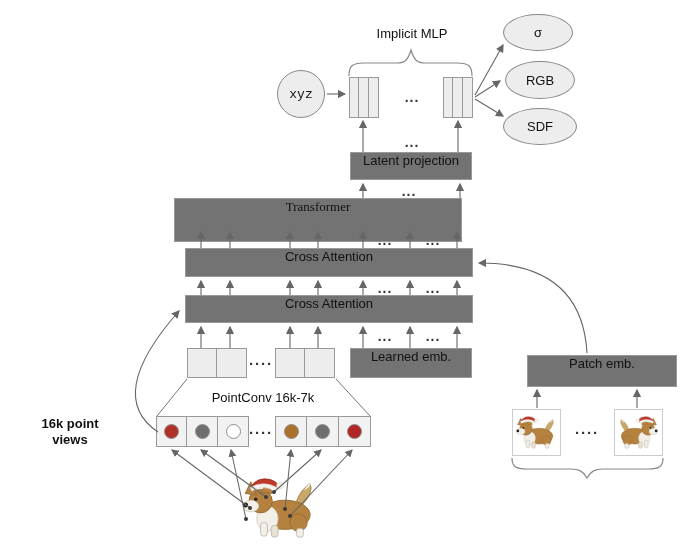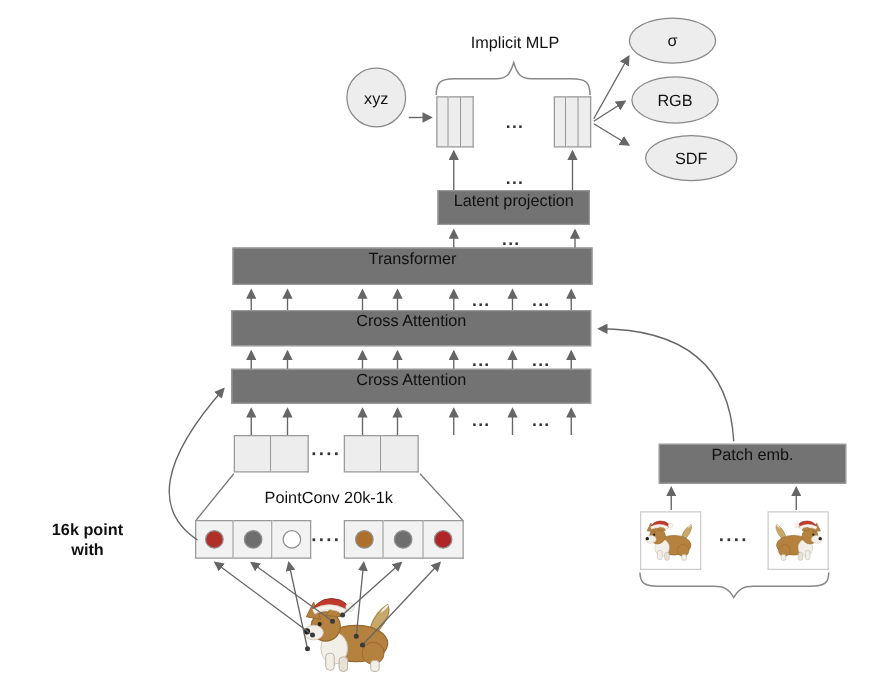--- a/index.html
+++ b/index.html
@@ -23,70 +23,73 @@
   .dots3{position:absolute;font-size:14px;color:#333;text-align:center;letter-spacing:1px;font-weight:bold;line-height:10px;}
   .dots4{position:absolute;font-size:15px;color:#333;text-align:center;letter-spacing:1px;font-weight:bold;line-height:10px;}
   .frame{position:absolute;background:#fff;border:1px solid #ccc;box-sizing:border-box;}
   svg.overlay{position:absolute;left:0;top:0;pointer-events:none;}
 </style>
 </head>
 <body>
 
 <div id="stage">
 
-  <div class="circle-node" style="left:277px;top:54px;width:48px;height:48px;">
+  <div class="circle-node" style="left:277px;top:70px;width:48px;height:48px;font-family:Liberation Mono, monospace;">
       <span>xyz</span>
     </div>
 
   <div class="cellpair" style="left:349px;top:77px;width:30px;height:41px;">
     <div class="mlpcell" style="width:10px;"></div>
     <div class="mlpcell" style="width:10px;"></div>
     <div class="mlpcell" style="width:10px;"></div>
   </div>
   <div class="cellpair" style="left:443px;top:77px;width:30px;height:41px;">
     <div class="mlpcell" style="width:10px;"></div>
     <div class="mlpcell" style="width:10px;"></div>
     <div class="mlpcell" style="width:10px;"></div>
   </div>
 
   <div class="ellipse-node" style="left:503px;top:14px;width:70px;height:37px;">
       <span>σ</span>
     </div>
   <div class="ellipse-node" style="left:505px;top:61px;width:70px;height:38px;">
       <span>RGB</span>
     </div>
-  <div class="ellipse-node" style="left:516px;top:108px;width:74px;height:37px;">
+  <div class="ellipse-node" style="left:503px;top:108px;width:74px;height:37px;">
       <span>SDF</span>
     </div>
 
   <div class="box" style="left:350px;top:152px;width:122px;height:28px;">
       <span>Latent projection</span>
     </div>
 
-  <div class="box" style="left:186px;top:198px;width:288px;height:30px;">
+  <div class="box" style="left:174px;top:198px;width:288px;height:44px;font-family:Liberation Serif, serif;">
       <span>Transformer</span>
     </div>
 
   <div class="box" style="left:185px;top:248px;width:288px;height:29px;">
       <span>Cross Attention</span>
     </div>
 
   <div class="box" style="left:185px;top:295px;width:288px;height:28px;">
       <span>Cross Attention</span>
     </div>
 
   <div class="cellpair" style="left:187px;top:348px;">
     <div class="cell" style="width:30px;height:30px;"></div>
     <div class="cell" style="width:30px;height:30px;"></div>
   </div>
   <div class="cellpair" style="left:275px;top:348px;">
     <div class="cell" style="width:30px;height:30px;"></div>
     <div class="cell" style="width:30px;height:30px;"></div>
   </div>
 
+  <div class="box" style="left:350px;top:348px;width:122px;height:30px;">
+      <span>Learned emb.</span>
+    </div>
 
   <div class="box" style="left:527px;top:355px;width:150px;height:32px;">
       <span>Patch emb.</span>
     </div>
 
   <div class="cellpair" style="left:156px;top:416px;">
     <div class="cell dotcell" style="width:31px;height:31px;">
       <span class="dot" style="background: rgb(176, 48, 40);"></span>
       </div>
     <div class="cell dotcell" style="width:31px;height:31px;">
@@ -107,23 +110,23 @@
       <span class="dot" style="background: rgb(176, 37, 37);"></span>
       </div>
   </div>
 
   <div class="frame" style="left:512px;top:409px;width:49px;height:47px;"></div>
   <div class="frame" style="left:614px;top:409px;width:49px;height:47px;"></div>
 
   <div class="lbl" style="left:352px;top:26px;width:120px;">Implicit MLP</div>
   <div class="lbl" style="left:25px;top:416px;width:90px;font-weight:bold;">
     <div>16k point</div>
-    <div>with</div>
-  </div>
-  <div class="lbl" style="left:200px;top:390px;width:126px;">PointConv 20k-1k</div>
+    <div>views</div>
+  </div>
+  <div class="lbl" style="left:200px;top:390px;width:126px;">PointConv 16k-7k</div>
 
   <div class="dots3" style="left:398px;top:92px;width:28px;">...</div>
   <div class="dots3" style="left:398px;top:137px;width:28px;">...</div>
   <div class="dots3" style="left:395px;top:186px;width:28px;">...</div>
   <div class="dots3" style="left:371px;top:235px;width:28px;">...</div>
   <div class="dots3" style="left:419px;top:235px;width:28px;">...</div>
   <div class="dots3" style="left:371px;top:283px;width:28px;">...</div>
   <div class="dots3" style="left:419px;top:283px;width:28px;">...</div>
   <div class="dots3" style="left:371px;top:331px;width:28px;">...</div>
   <div class="dots3" style="left:419px;top:331px;width:28px;">...</div>

